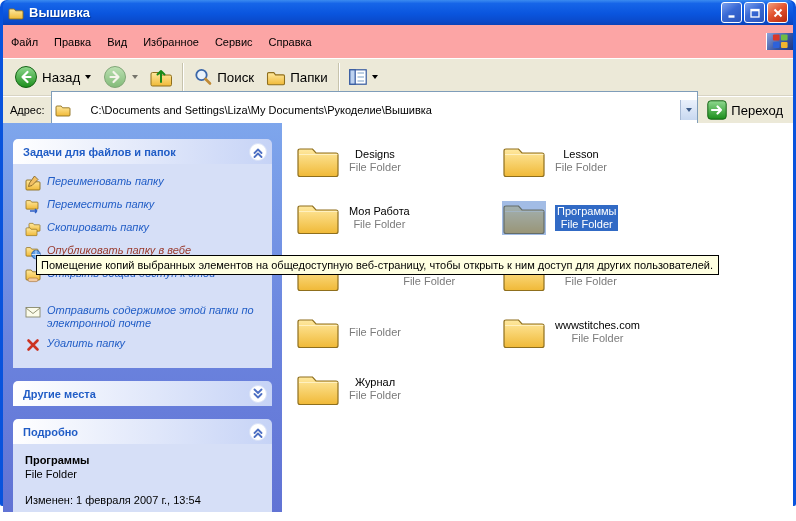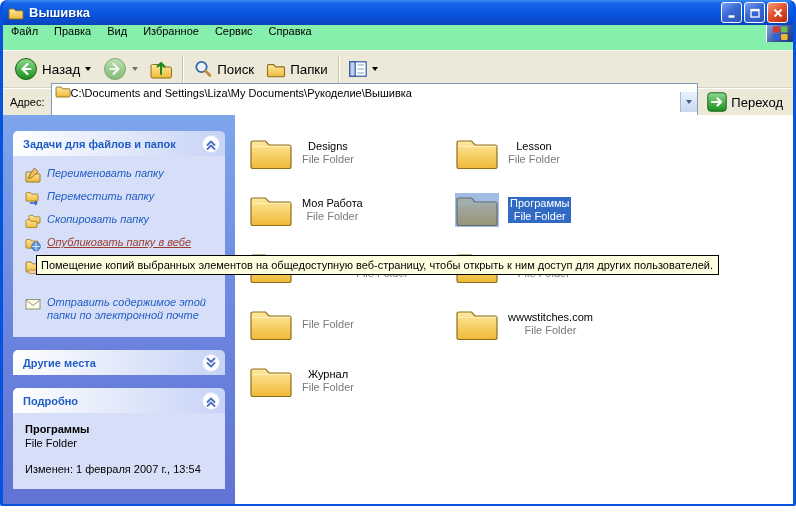--- a/index.html
+++ b/index.html
@@ -15,53 +15,53 @@
     background:linear-gradient(180deg,#3B8BF0 0%,#1665E8 14%,#0A55DE 55%,#0A4ACB 85%,#0A43B8 100%); }
   .title-text { flex:1; color:#fff; font-weight:bold; font-size:13px; text-shadow:1px 1px 1px #00369C;
     white-space:nowrap; overflow:hidden; }
   .win-controls { display:flex; gap:2px; }
   .win-btn { width:21px; height:21px; border-radius:3px; border:1px solid #fff; padding:0;
     display:flex; align-items:center; justify-content:center; cursor:pointer; }
   .win-btn.minmax { background:linear-gradient(145deg,#7DA1EE 0%,#3969D5 45%,#2A55BC 100%); }
   .win-btn.close { background:linear-gradient(145deg,#F3A07D 0%,#E35430 45%,#B8290B 100%); }
 
   
-  .menubar { height:26px; background:#86efac; display:flex; align-items:flex-start;
+  .menubar { height:34px; background:#fca5a5; display:flex; align-items:center;
     border-bottom:1px solid #fff; }
   .menu-item { display:flex; align-items:center; padding:0 8px; cursor:default; }
   .menu-logo { margin-left:auto; width:27px; display:flex; align-items:center; justify-content:center;
     background:linear-gradient(135deg,#8CA3DC 0%,#37539F 60%,#1C3784 100%); border-left:1px solid #fff; }
 
   
   .toolbar { height:37px; background:#ECE9D8; display:flex; align-items:center; padding:0 5px;
     border-bottom:1px solid #D8D4C4; }
   .tb-btn { display:flex; align-items:center; gap:4px; padding:2px 5px; height:31px;
     border:1px solid transparent; border-radius:2px; cursor:pointer; background:transparent; }
   .tb-sep { width:1px; height:28px; background:#C7C3AC; box-shadow:1px 0 0 #fff; margin:0 4px; }
   .dd-arrow { width:0; height:0; border-left:3px solid transparent; border-right:3px solid transparent;
     border-top:4px solid #000; margin-left:1px; }
   .disabled { opacity:.5; }
 
   
   .addressbar { height:27px; background:#ECE9D8; border-top:1px solid #fff;
     display:flex; align-items:center; gap:6px; padding:0 7px; }
   .addr-combo { flex:1; height:38px; background:#fff; border:1px solid #7F9DB9;
-    display:flex; gap:0; padding-left:3px; }
+    display:flex; align-items:center; gap:20px; padding-left:3px; }
   .addr-input { flex:1; border:none; outline:none; height:18px; font-family:inherit; font-size:11px; padding:0; }
   .addr-drop { width:17px; height:20px; align-self:center; display:flex; align-items:center; justify-content:center;
     background:linear-gradient(180deg,#EAF1FC,#C8D8F0); border-left:1px solid #A8BAD5; cursor:pointer; }
   .addr-drop .dd-arrow { border-top-color:#3E5D8A; margin:0; }
   .go-btn { display:flex; align-items:center; gap:4px; padding:0 3px; cursor:pointer; background:transparent; border:none;
     font-family:inherit; font-size:13px; }
 
   
   .main { display:flex; height:389px; }
 
   
-  .taskpane { width:232px; padding:16px 10px 0 10px; overflow:hidden;
+  .taskpane { width:279px; padding:16px 10px 0 10px; overflow:hidden;
     background:linear-gradient(180deg,#7EA6EC 0%,#6B84DE 55%,#6173D4 100%); }
   .tp-section { margin-bottom:13px; }
   .tp-header { height:25px; display:flex; align-items:center; justify-content:space-between;
     padding:0 5px 0 10px; border-radius:5px 5px 0 0; cursor:pointer;
     background:linear-gradient(90deg,#FFFFFF 0%,#C6D3F6 100%); color:#215DC6; font-weight:bold; }
   .chev { width:18px; height:18px; border-radius:50%; background:#fff; display:flex;
     align-items:center; justify-content:center; border:1px solid #D9E2F7; }
   .tp-body { background:#D6DFF7; padding:8px 5px 8px 12px; }
   .tp-link { display:flex; align-items:flex-start; gap:6px; margin:3px 0 7px; color:#215DC6;
     line-height:13px; cursor:pointer;font-style:italic; }
@@ -359,20 +359,28 @@
             <span class="lbl">Открыть общий доступ к этой</span>
           </div>
           <div class="tp-link">
             <span class="ic">
                 <svg width="16" height="16">
                   <use href="#emailIcon"></use>
                 </svg>
               </span>
             <span class="lbl">Отправить содержимое этой папки по электронной почте</span>
           </div>
+          <div class="tp-link">
+            <span class="ic">
+                <svg width="16" height="16">
+                  <use href="#deleteIcon"></use>
+                </svg>
+              </span>
+            <span class="lbl">Удалить папку</span>
+          </div>
         </div>
       </div>
 
       <div class="tp-section">
         <div class="tp-header">
           <span>Другие места</span>
           <span class="chev">
               <svg width="14" height="14">
                 <use href="#chevDown"></use>
               </svg>

